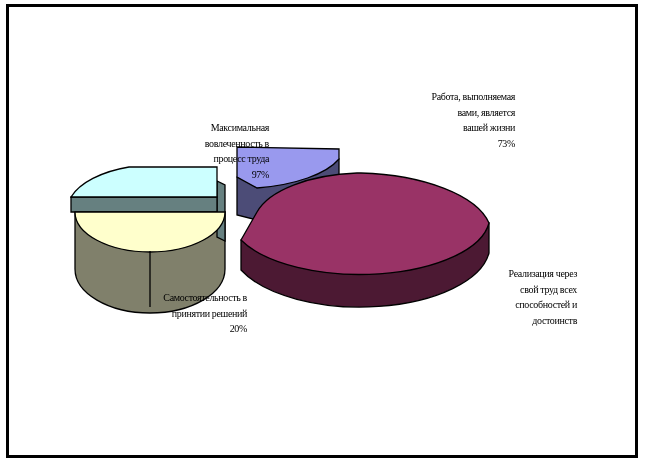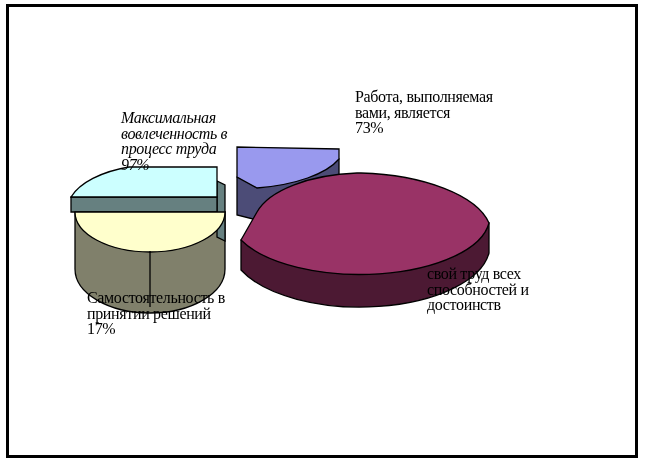--- a/index.html
+++ b/index.html
@@ -26,32 +26,32 @@
   #pie-canvas {
     position: absolute;
     left: 0;
     top: 0;
     width: 626px;
     height: 448px;
   }
   .pie-label {
     position: absolute;
     font-family: "Liberation Serif", "DejaVu Serif", serif;
-    font-size: 16px;
+    font-size: 10px;
     line-height: 15.5px;
     color: #000000;
-    text-align: left;
+    text-align: right;
     letter-spacing: -0.35px;
     white-space: nowrap;
   }
   .pie-label .lbl-line { display: block; }
   .pie-label .lbl-pct  { display: block; }
 
   #label-top-right { left: 346px; top: 82px;  width: 160px; }
-  #label-top-left  { left: 112px; top: 103px; width: 148px; font-style: italic; }
+  #label-top-left  { left: 112px; top: 113px; width: 148px; }
   #label-bottom-left { left: 78px;  top: 259px; width: 160px; margin-top: 24px; }
   #label-right     { left: 418px; top: 259px; width: 150px; }
 </style>
 </head>
 <body>
 
 <div id="chart-frame">
 
   <svg id="pie-canvas" viewBox="0 0 626 448">
 
@@ -73,35 +73,37 @@
 
     <path d="M 228 170 L 228 140 L 330 142 L 330 152 A 108 44 0 0 1 248 181 Z" fill="#9999EE" stroke="#000000" stroke-width="1.3"></path>
 
     <path d="M 232 233 L 248 205 A 112 52 0 0 1 348 166 L 352 166 A 140 62 0 0 1 480 216 A 130 58 0 0 1 232 233 Z" fill="#993366" stroke="#000000" stroke-width="1.3"></path>
 
   </svg>
 
   <div class="pie-label" id="label-top-right">
     <span class="lbl-line">Работа, выполняемая</span>
     <span class="lbl-line">вами, является</span>
+    <span class="lbl-line">вашей жизни</span>
     <span class="lbl-pct">73%</span>
   </div>
 
   <div class="pie-label" id="label-top-left">
     <span class="lbl-line">Максимальная</span>
     <span class="lbl-line">вовлеченность в</span>
     <span class="lbl-line">процесс труда</span>
     <span class="lbl-pct">97%</span>
   </div>
 
   <div class="pie-label" id="label-bottom-left">
     <span class="lbl-line">Самостоятельность в</span>
     <span class="lbl-line">принятии решений</span>
-    <span class="lbl-pct">17%</span>
+    <span class="lbl-pct">20%</span>
   </div>
 
   <div class="pie-label" id="label-right">
+    <span class="lbl-line">Реализация через</span>
     <span class="lbl-line">свой труд всех</span>
     <span class="lbl-line">способностей и</span>
     <span class="lbl-line">достоинств</span>
   </div>
 
 </div>
 
 </body></html>

